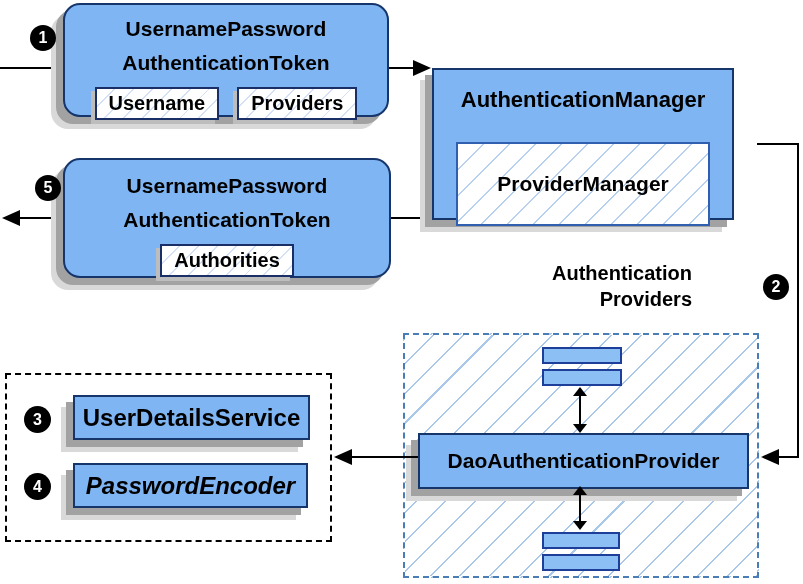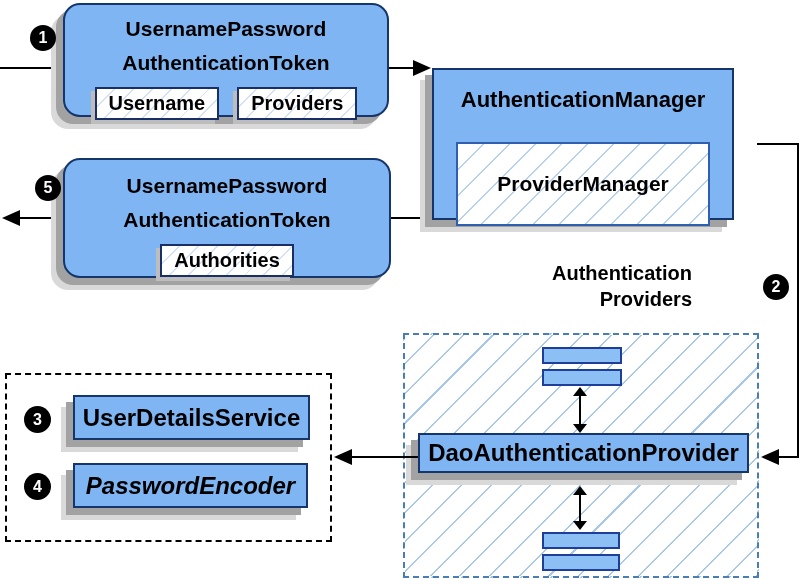--- a/index.html
+++ b/index.html
@@ -64,22 +64,22 @@
   .dashed-container{position:absolute;left:403px;top:333px;width:356px;height:245px;
     border:2px dashed var(--dashed-border);z-index:2;
     background:
       repeating-linear-gradient(135deg,rgba(0,0,0,0) 0px,rgba(0,0,0,0) 19.5px,var(--hatch-line) 19.5px,var(--hatch-line) 21px),
       #fff;}
   .mini{position:absolute;width:80px;height:17px;background:var(--mini-fill);
     border:2px solid var(--mini-border);z-index:3;}
   .providers-label{position:absolute;left:468px;top:260px;width:224px;
     text-align:right;font-size:20px;font-weight:bold;line-height:26px;
     white-space:pre-line;z-index:2;}
-  .dao{left:418px;top:433px;width:331px;height:40px;
-    display:flex;align-items:center;justify-content:center;font-size:24px;font-weight:bold;}
+  .dao{left:418px;top:433px;width:331px;height:56px;
+    display:flex;align-items:center;justify-content:center;font-size:21px;font-weight:bold;}
 
   
   .dotted-box{position:absolute;left:5px;top:373px;width:327px;height:169px;
     border:2px dashed #000;z-index:1;}
   .service{display:flex;align-items:center;justify-content:center;
     font-size:24px;font-weight:bold;}
 </style>
 </head>
 <body>
 

